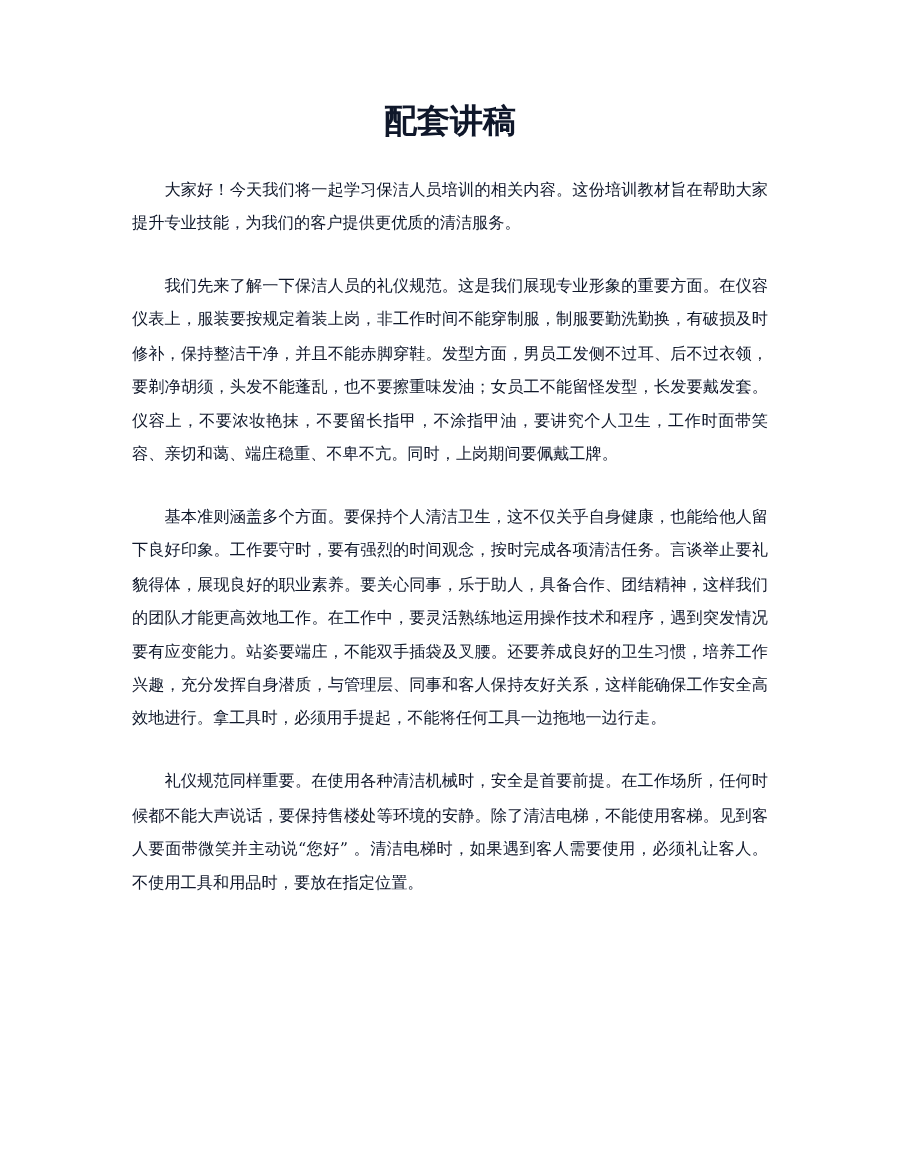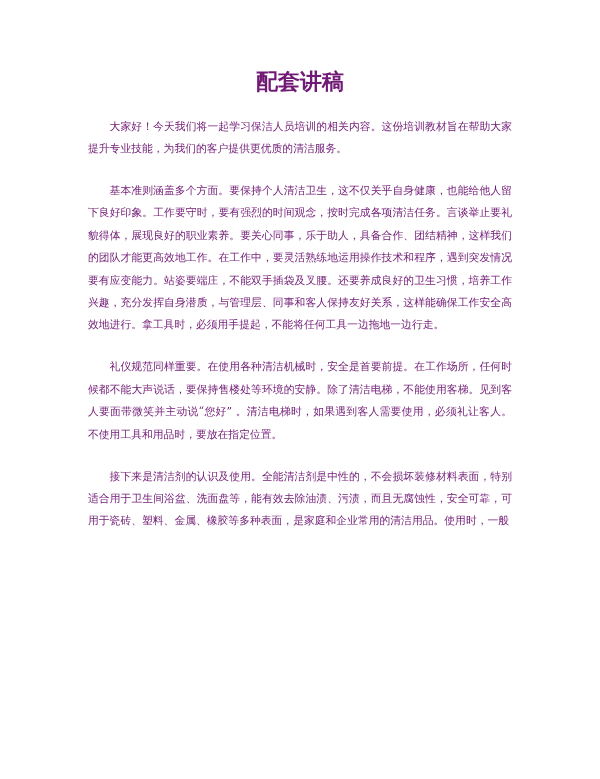--- a/index.html
+++ b/index.html
@@ -40,27 +40,27 @@
   .body-text p.salutation {
     margin-top: 0;
   }
   .body-text p.para {
     margin-top: 19.6px;
   }
 </style>
 </head>
 <body>
 
-<div class="page" style="color: #701a75; background: rgb(255, 255, 255);">
+<div class="page" style="color: #0f172a; background: rgb(255, 255, 255);">
   <h1 class="doc-title">配套讲稿</h1>
 
   <div class="body-text">
 
     <p class="para">大家好！今天我们将一起学习保洁人员培训的相关内容。这份培训教材旨在帮助大家提升专业技能，为我们的客户提供更优质的清洁服务。</p>
 
+    <p class="para">我们先来了解一下保洁人员的礼仪规范。这是我们展现专业形象的重要方面。在仪容仪表上，服装要按规定着装上岗，非工作时间不能穿制服，制服要勤洗勤换，有破损及时修补，保持整洁干净，并且不能赤脚穿鞋。发型方面，男员工发侧不过耳、后不过衣领，要剃净胡须，头发不能蓬乱，也不要擦重味发油；女员工不能留怪发型，长发要戴发套。仪容上，不要浓妆艳抹，不要留长指甲，不涂指甲油，要讲究个人卫生，工作时面带笑容、亲切和蔼、端庄稳重、不卑不亢。同时，上岗期间要佩戴工牌。</p>
 
     <p class="para">基本准则涵盖多个方面。要保持个人清洁卫生，这不仅关乎自身健康，也能给他人留下良好印象。工作要守时，要有强烈的时间观念，按时完成各项清洁任务。言谈举止要礼貌得体，展现良好的职业素养。要关心同事，乐于助人，具备合作、团结精神，这样我们的团队才能更高效地工作。在工作中，要灵活熟练地运用操作技术和程序，遇到突发情况要有应变能力。站姿要端庄，不能双手插袋及叉腰。还要养成良好的卫生习惯，培养工作兴趣，充分发挥自身潜质，与管理层、同事和客人保持友好关系，这样能确保工作安全高效地进行。拿工具时，必须用手提起，不能将任何工具一边拖地一边行走。</p>
 
     <p class="para">礼仪规范同样重要。在使用各种清洁机械时，安全是首要前提。在工作场所，任何时候都不能大声说话，要保持售楼处等环境的安静。除了清洁电梯，不能使用客梯。见到客人要面带微笑并主动说“您好” 。清洁电梯时，如果遇到客人需要使用，必须礼让客人。不使用工具和用品时，要放在指定位置。</p>
 
-    <p class="para">接下来是清洁剂的认识及使用。全能清洁剂是中性的，不会损坏装修材料表面，特别适合用于卫生间浴盆、洗面盘等，能有效去除油渍、污渍，而且无腐蚀性，安全可靠，可用于瓷砖、塑料、金属、橡胶等多种表面，是家庭和企业常用的清洁用品。使用时，一般</p>
   </div>
 </div>
 
 </body></html>

